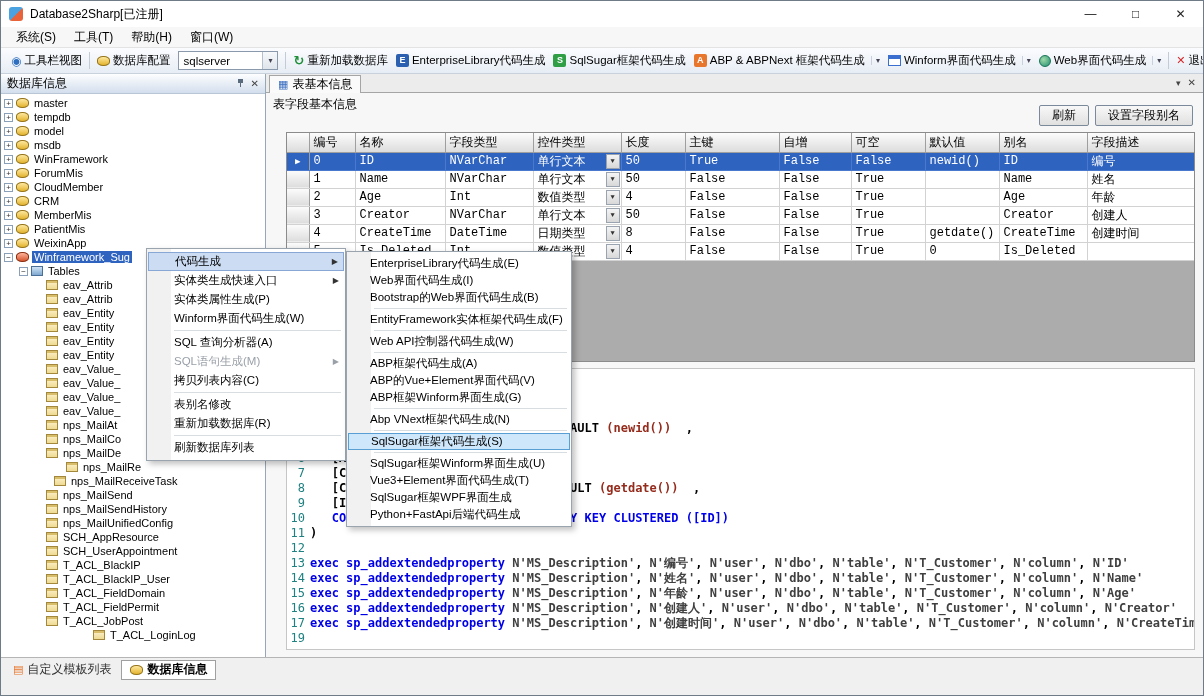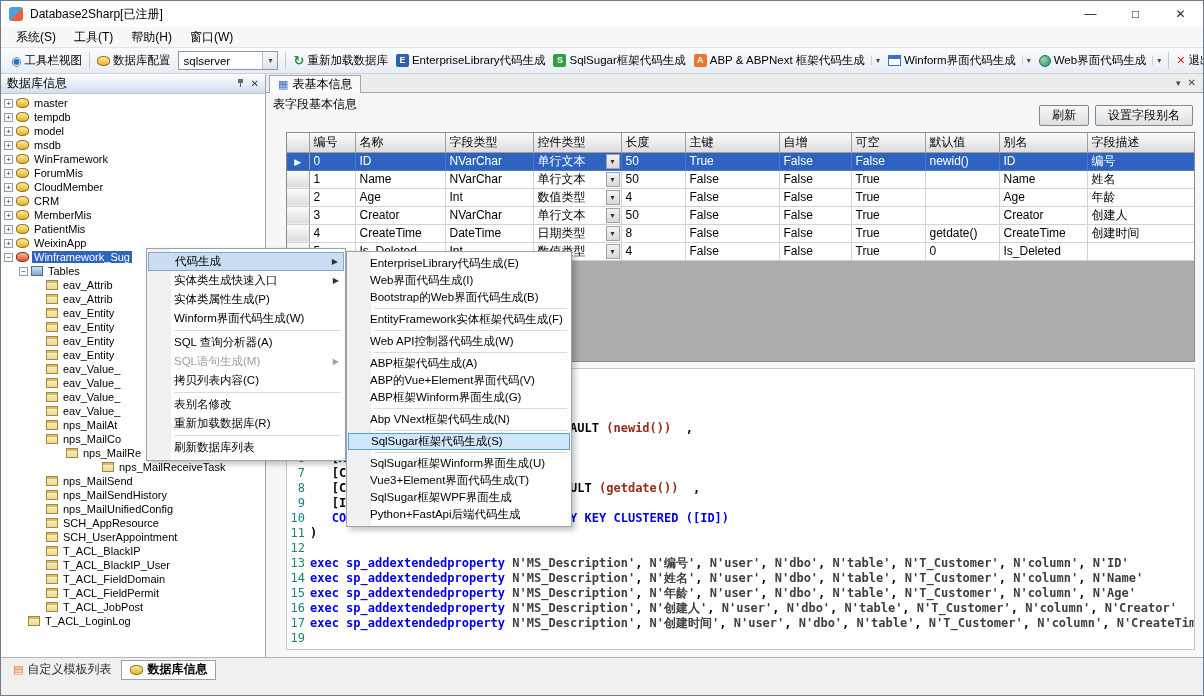--- a/index.html
+++ b/index.html
@@ -57,21 +57,21 @@
 
 .main{position:absolute;top:73px;left:265px;right:0;bottom:38px;background:#f7f7f7;}
 .tabstrip{position:absolute;top:0;left:0;right:0;height:19px;background:#ececec;border-bottom:1px solid #a5a5a5;display:flex;align-items:flex-end;padding-left:3px;}
 .tab{display:inline-flex;align-items:center;gap:4px;height:18px;padding:0 8px;background:#fafafa;border:1px solid #a5a5a5;border-bottom:none;position:relative;top:1px;}
 .tabstrip-btns{margin-left:auto;display:flex;align-items:center;gap:7px;padding-right:7px;height:18px;}
 .panel{position:absolute;top:19px;left:0;right:0;bottom:0;background:#f7f7f7;}
 .section-title{position:absolute;top:3px;left:7px;}
 .btn-row{position:absolute;top:12px;right:10px;display:flex;gap:6px;}
 .btn{height:21px;padding:0 12px;background:linear-gradient(#f8f8f8,#e0e0e0);border:1px solid #7b8a9a;border-radius:2px;font-size:12px;display:flex;align-items:center;font-family:inherit;}
 
-.grid-wrap{position:absolute;top:39px;left:20px;right:8px;height:230px;background:#acacac;border:1px solid #8b8b8b;overflow:hidden;}
+.grid-wrap{position:absolute;top:39px;left:20px;right:8px;height:230px;background:#acacac;border:1px solid #8b8b8b;overflow:hidden;font-family:Liberation Mono, monospace;}
 table.grid{border-collapse:collapse;table-layout:fixed;width:909px;background:#fff;}
 .grid th{height:19px;background:linear-gradient(#fcfcfc,#dcdcdc);border-right:1px solid #9f9f9f;border-bottom:1px solid #9f9f9f;font-weight:normal;font-size:12px;text-align:left;padding:0 4px;overflow:hidden;white-space:nowrap;}
 .grid td{height:17px;border-right:1px solid #d2d2d2;border-bottom:1px solid #d2d2d2;font-size:12px;padding:0 4px;overflow:hidden;white-space:nowrap;background:#fff;}
 .grid th.sel,.grid td.sel{background:linear-gradient(#fcfcfc,#dcdcdc);border-right:1px solid #9f9f9f;text-align:center;padding:0;}
 tr.selrow td{background:#2f63c0;color:#fff;border-right-color:#4a78cc;border-bottom-color:#4a78cc;}
 tr.selrow td.sel{background:#2f63c0;}
 td.combo-td{padding:0 0 0 0;}
 .combo-cell{display:flex;align-items:center;height:17px;padding-left:4px;}
 .combo-val{flex:1;overflow:hidden;}
 .combo-btn{width:14px;height:15px;background:linear-gradient(#f4f4f4,#d8d8d8);border:1px solid #9aa4b0;font-size:7px;color:#333;display:flex;align-items:center;justify-content:center;flex:none;margin-right:1px;}
@@ -300,26 +300,31 @@
         <div class="trow" style="padding-left: 33px;">
           <span class="exp-sp"></span>
           <span class="i table-icon"></span>
           <span class="tlabel">nps_MailAt</span>
         </div>
         <div class="trow" style="padding-left: 33px;">
           <span class="exp-sp"></span>
           <span class="i table-icon"></span>
           <span class="tlabel">nps_MailCo</span>
         </div>
+        <div class="trow" style="padding-left: 33px;">
+          <span class="exp-sp"></span>
+          <span class="i table-icon"></span>
+          <span class="tlabel">nps_MailDe</span>
+        </div>
         <div class="trow" style="padding-left: 33px; margin-left: 20px;">
           <span class="exp-sp"></span>
           <span class="i table-icon"></span>
           <span class="tlabel">nps_MailRe</span>
         </div>
-        <div class="trow" style="padding-left: 41px; margin-left: 48px;">
+        <div class="trow" style="padding-left: 41px;">
           <span class="exp-sp"></span>
           <span class="i table-icon"></span>
           <span class="tlabel">nps_MailReceiveTask</span>
         </div>
         <div class="trow" style="padding-left: 33px;">
           <span class="exp-sp"></span>
           <span class="i table-icon"></span>
           <span class="tlabel">nps_MailSend</span>
         </div>
         <div class="trow" style="padding-left: 33px;">
@@ -360,21 +365,21 @@
         <div class="trow" style="padding-left: 33px;">
           <span class="exp-sp"></span>
           <span class="i table-icon"></span>
           <span class="tlabel">T_ACL_FieldPermit</span>
         </div>
         <div class="trow" style="padding-left: 33px;">
           <span class="exp-sp"></span>
           <span class="i table-icon"></span>
           <span class="tlabel">T_ACL_JobPost</span>
         </div>
-        <div class="trow" style="padding-left: 15px;">
+        <div class="trow" style="padding-left: 36px; margin-left: 44px;">
           <span class="exp-sp"></span>
           <span class="i table-icon"></span>
           <span class="tlabel">T_ACL_LoginLog</span>
         </div>
       </div>
   </div>
 
   <div class="main">
     <div class="tabstrip">
       <div class="tab">

